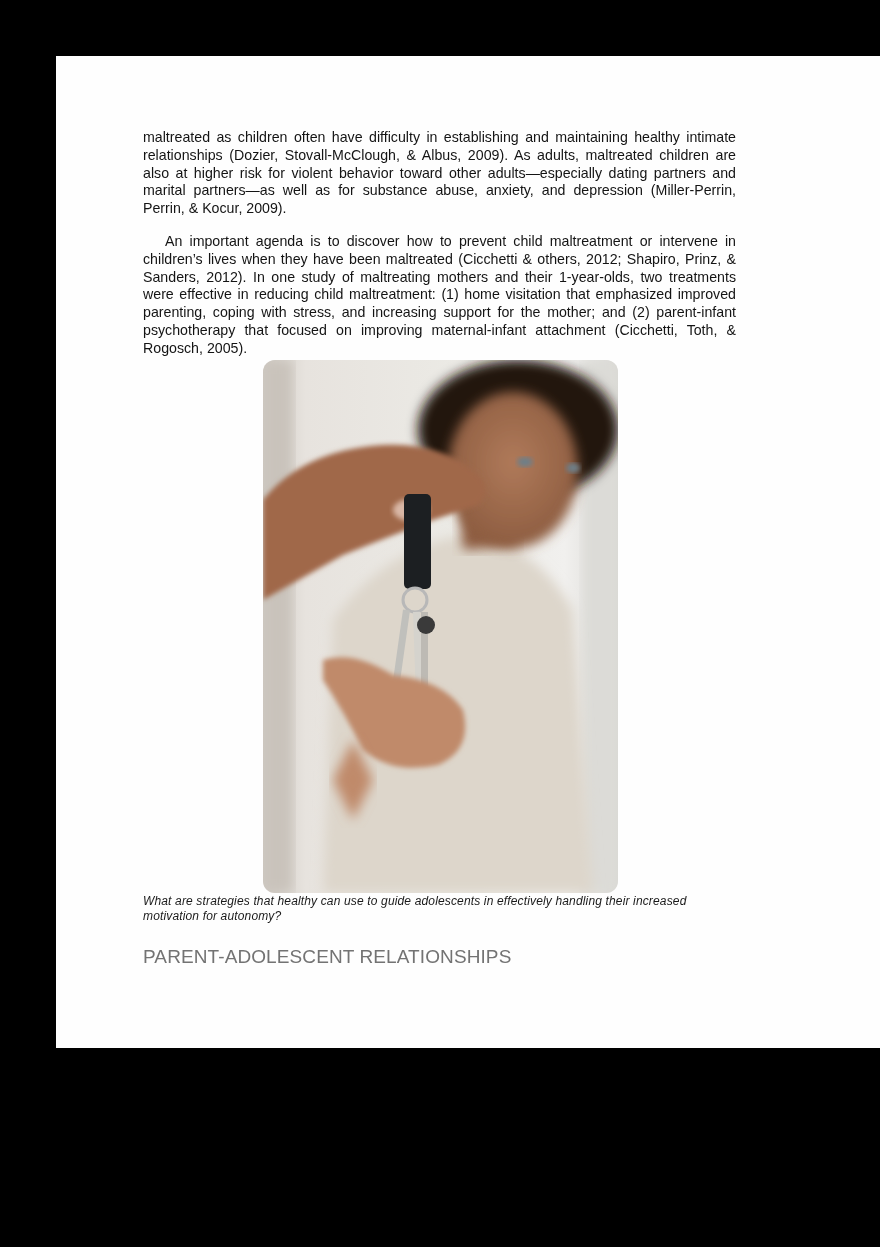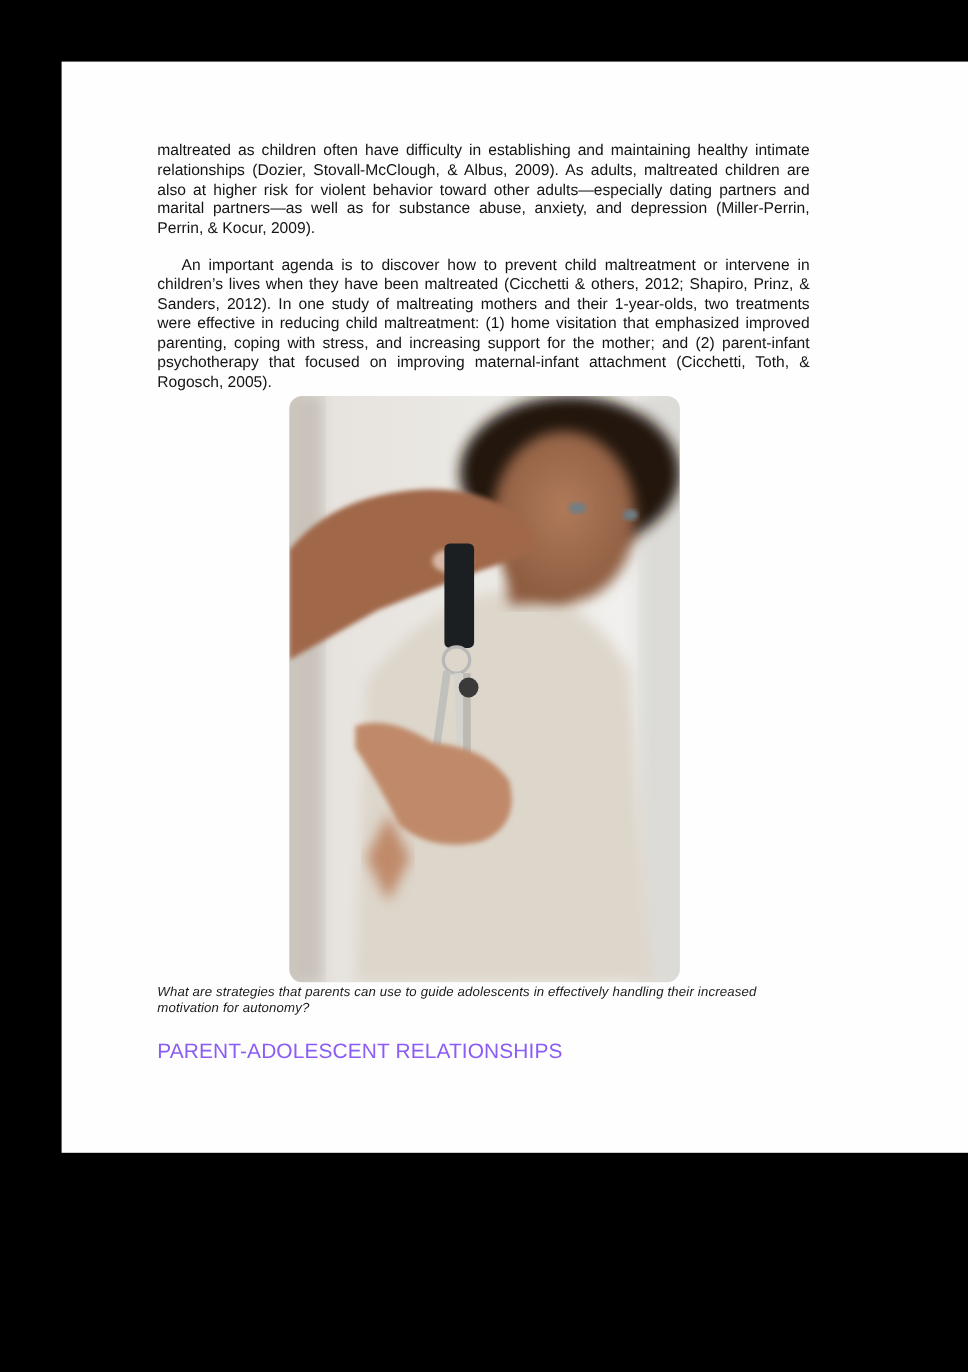--- a/index.html
+++ b/index.html
@@ -6,21 +6,21 @@
   body { width:880px; height:1247px; background:#000; position:relative; overflow:hidden; font-family:"Liberation Sans", sans-serif; }
   .page { position:absolute; left:56px; top:56px; width:856px; height:992px; background:#fefefe; }
   .body-text { position:absolute; left:87px; width:593px; font-size:14.2px; line-height:17.8px; color:#141414; text-align:justify; margin:0; }
   .p1 { top:73px; }
   .p2 { top:177px; }
   .indent { text-indent:22px; }
   .photo { position:absolute; left:207px; top:304px; width:355px; height:533px; border-radius:12px; overflow:hidden;
     background: linear-gradient(90deg,#cfcac3 0%,#e7e3de 12%,#ecebe6 60%,#f1f0ee 85%,#d9d8d4 100%); }
   .photo svg { display:block; }
   .caption { position:absolute; left:87px; top:838px; width:600px; font-size:12px; line-height:15px; font-style:italic; color:#1a1a1a; letter-spacing:0.15px; margin:0; }
-  .heading { position:absolute; left:87px; top:890px; font-size:19px; color:#8b5cf6; letter-spacing:0.1px; margin:0; font-weight:normal; }
+  .heading { position:absolute; left:87px; top:890px; font-size:19px; color:#737373; letter-spacing:0.1px; margin:0; font-weight:normal; }
 </style>
 </head>
 <body>
 
 <div class="page">
   <p class="body-text p1">maltreated as children often have difficulty in establishing and maintaining healthy intimate relationships (Dozier, Stovall-McClough, &amp; Albus, 2009). As adults, maltreated children are also at higher risk for violent behavior toward other adults—especially dating partners and marital partners—as well as for substance abuse, anxiety, and depression (Miller-Perrin, Perrin, &amp; Kocur, 2009).</p>
   <p class="body-text p2 indent">An important agenda is to discover how to prevent child maltreatment or intervene in children’s lives when they have been maltreated (Cicchetti &amp; others, 2012; Shapiro, Prinz, &amp; Sanders, 2012). In one study of maltreating mothers and their 1-year-olds, two treatments were effective in reducing child maltreatment: (1) home visitation that emphasized improved parenting, coping with stress, and increasing support for the mother; and (2) parent-infant psychotherapy that focused on improving maternal-infant attachment (Cicchetti, Toth, &amp; Rogosch, 2005).</p>
 
   <div class="photo">
     <svg width="355" height="533" viewBox="0 0 355 533">
@@ -60,15 +60,15 @@
       <rect x="140" y="250" width="7" height="80" fill="#c0c0bc" transform="rotate(8 143 250)"></rect>
       <rect x="150" y="252" width="7" height="75" fill="#d5d3cd" transform="rotate(-2 153 252)"></rect>
       <rect x="158" y="252" width="7" height="95" fill="#bdbab4"></rect>
       <circle cx="163" cy="265" r="9" fill="#3a3a3a"></circle>
 
       <path d="M60 300 Q90 290 130 315 Q180 320 200 350 Q210 390 175 405 Q130 415 100 390 Q80 350 60 320 Z" fill="#c08a6b" filter="url(#blur3)"></path>
       <path d="M90 380 L110 420 L90 460 L70 420 Z" fill="#c08a6b" filter="url(#blur6)"></path>
     </svg>
   </div>
 
-  <p class="caption">What are strategies that parents can use to guide adolescents in effectively handling their increased motivation for autonomy?</p>
+  <p class="caption">What are strategies that healthy can use to guide adolescents in effectively handling their increased motivation for autonomy?</p>
   <h2 class="heading">PARENT-ADOLESCENT RELATIONSHIPS</h2>
 </div>
 
 </body></html>

